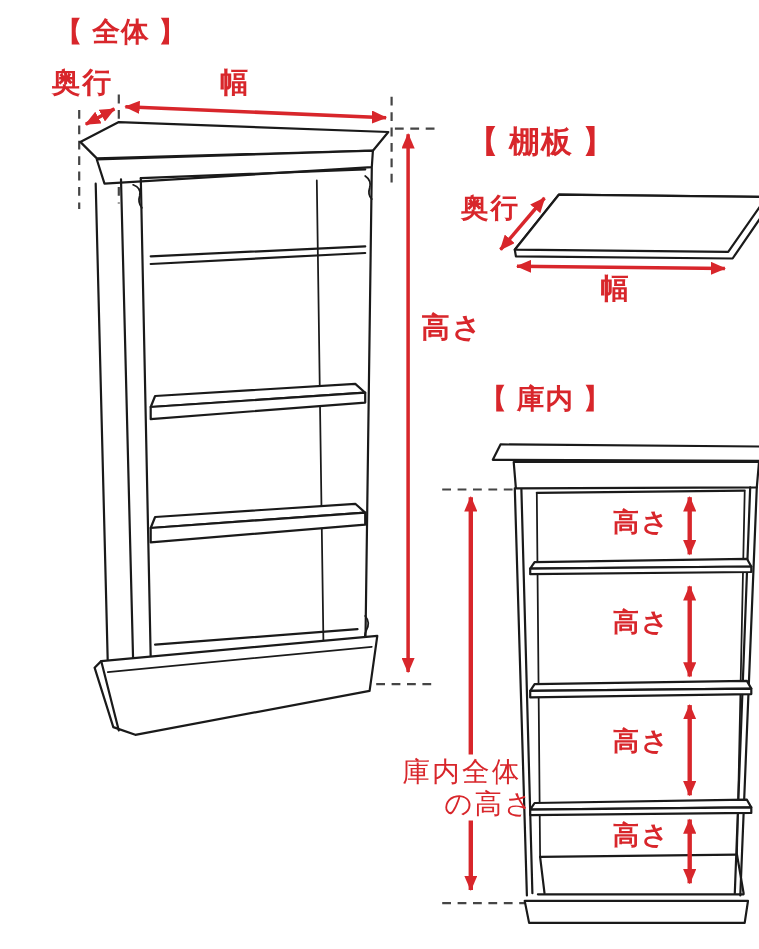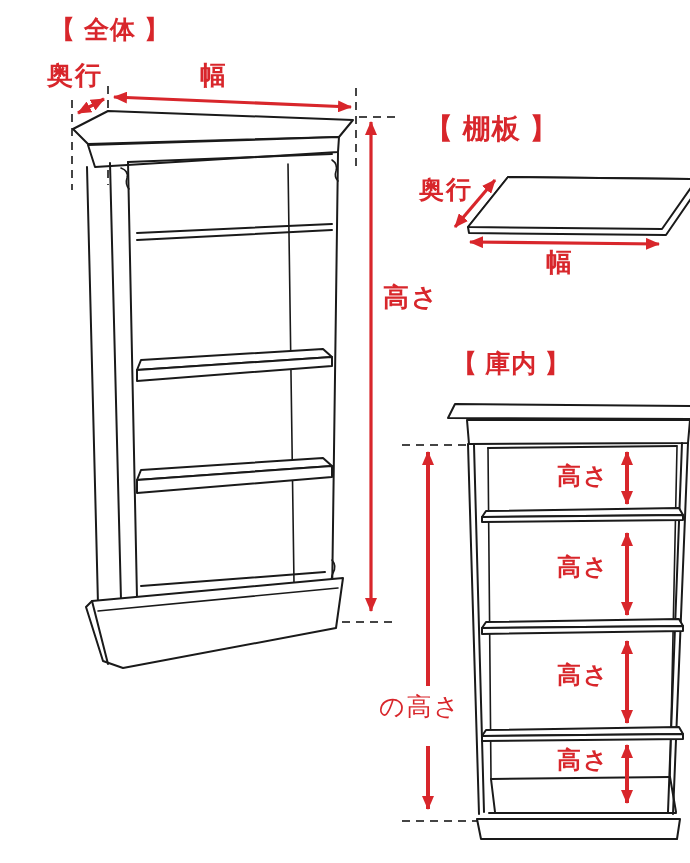--- a/index.html
+++ b/index.html
@@ -25,21 +25,21 @@
   
   .lbl{
     position:absolute;color:var(--red);line-height:1;white-space:nowrap;
     font-weight:700;letter-spacing:2px;
   }
   .ttl{letter-spacing:1px;font-weight:600;}
   .center2{
     position:absolute;left:314px;top:690px;width:132px;text-align:center;
     color:var(--red);line-height:1;font-weight:500;letter-spacing:2px;
   }
-  .center2 .row2{margin-top:4px;}
+  .center2 .row2{margin-top:4px;text-align:right;}
 </style>
 </head>
 <body>
 
 <div class="canvas">
 
   <svg style="left:0;top:0;" width="365" height="690" viewBox="0 0 365 690">
     <defs>
       <marker id="ah1" viewBox="0 0 14 12" markerUnits="userSpaceOnUse" markerWidth="14" markerHeight="12" refX="13" refY="6" orient="auto-start-reverse">
         <path d="M0,0 L14,6 L0,12 Z" class="red-fill"></path>
@@ -165,23 +165,24 @@
 
   <div class="lbl ttl" style="left:10px;top:17px;font-size:25px;">【 全体 】</div>
   <div class="lbl" style="left:7px;top:62px;font-size:26px;">奥行</div>
   <div class="lbl" style="left:160px;top:62px;font-size:26px;">幅</div>
   <div class="lbl" style="left:343px;top:284px;font-size:26px;">高さ</div>
 
   <div class="lbl ttl" style="left:385px;top:115px;font-size:28px;">【 棚板 】</div>
   <div class="lbl" style="left:379px;top:177px;font-size:25px;">奥行</div>
   <div class="lbl" style="left:506px;top:249px;font-size:26px;">幅</div>
 
-  <div class="lbl ttl" style="left:412px;top:351px;font-size:25px;font-family:Liberation Serif, serif;">【 庫内 】</div>
+  <div class="lbl ttl" style="left:396px;top:351px;font-size:25px;">【 庫内 】</div>
   <div class="lbl" style="left:517px;top:464px;font-size:24px;">高さ</div>
   <div class="lbl" style="left:517px;top:555px;font-size:24px;">高さ</div>
   <div class="lbl" style="left:517px;top:663px;font-size:24px;">高さ</div>
   <div class="lbl" style="left:517px;top:748px;font-size:24px;">高さ</div>
 
   <div class="center2" style="font-size:25px;">
+    <div>庫内全体</div>
     <div class="row2">の高さ</div>
   </div>
 
 </div>
 
 </body></html>

